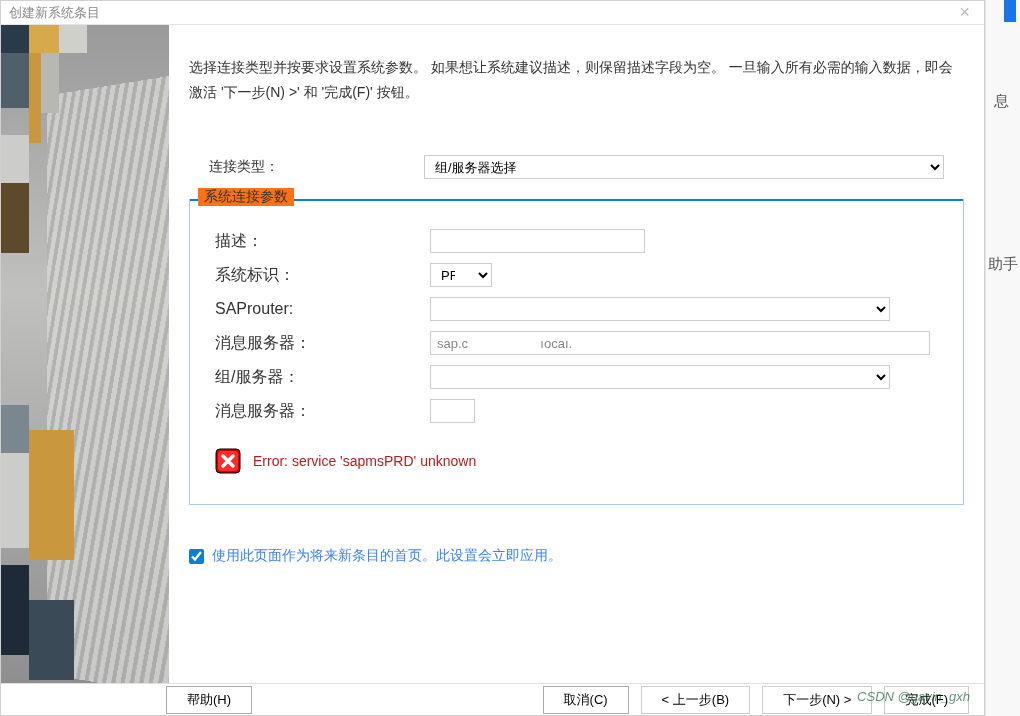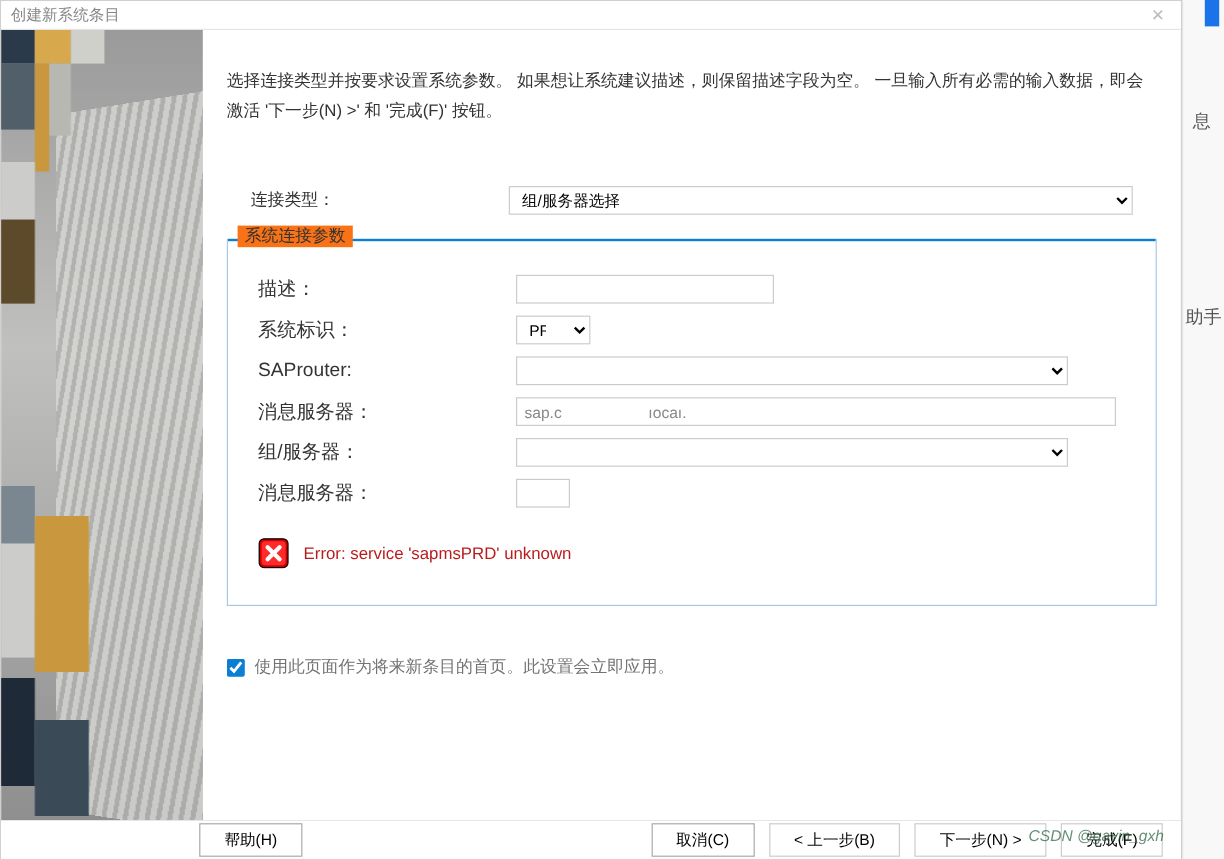--- a/index.html
+++ b/index.html
@@ -160,21 +160,21 @@
     }
     .error-icon svg { width: 26px; height: 26px; }
     .error-text { font-size: 14px; color: #b91c1c; }
     .checkbox-row {
       display: flex;
       align-items: center;
       margin-top: 42px;
       padding-left: 0;
     }
     .checkbox-row input { margin-right: 8px; accent-color: #0a7fd4; width:15px; height:15px;}
-    .checkbox-row label { font-size: 14px; color: #737373; }
+    .checkbox-row label { font-size: 14px; color: #3b82f6; }
     .footer {
       position: absolute;
       bottom: 0;
       left: 0;
       right: 0;
       height: 32px;
       border-top: 1px solid #e0e0e0;
       display: flex;
       justify-content: flex-end;
       align-items: center;

